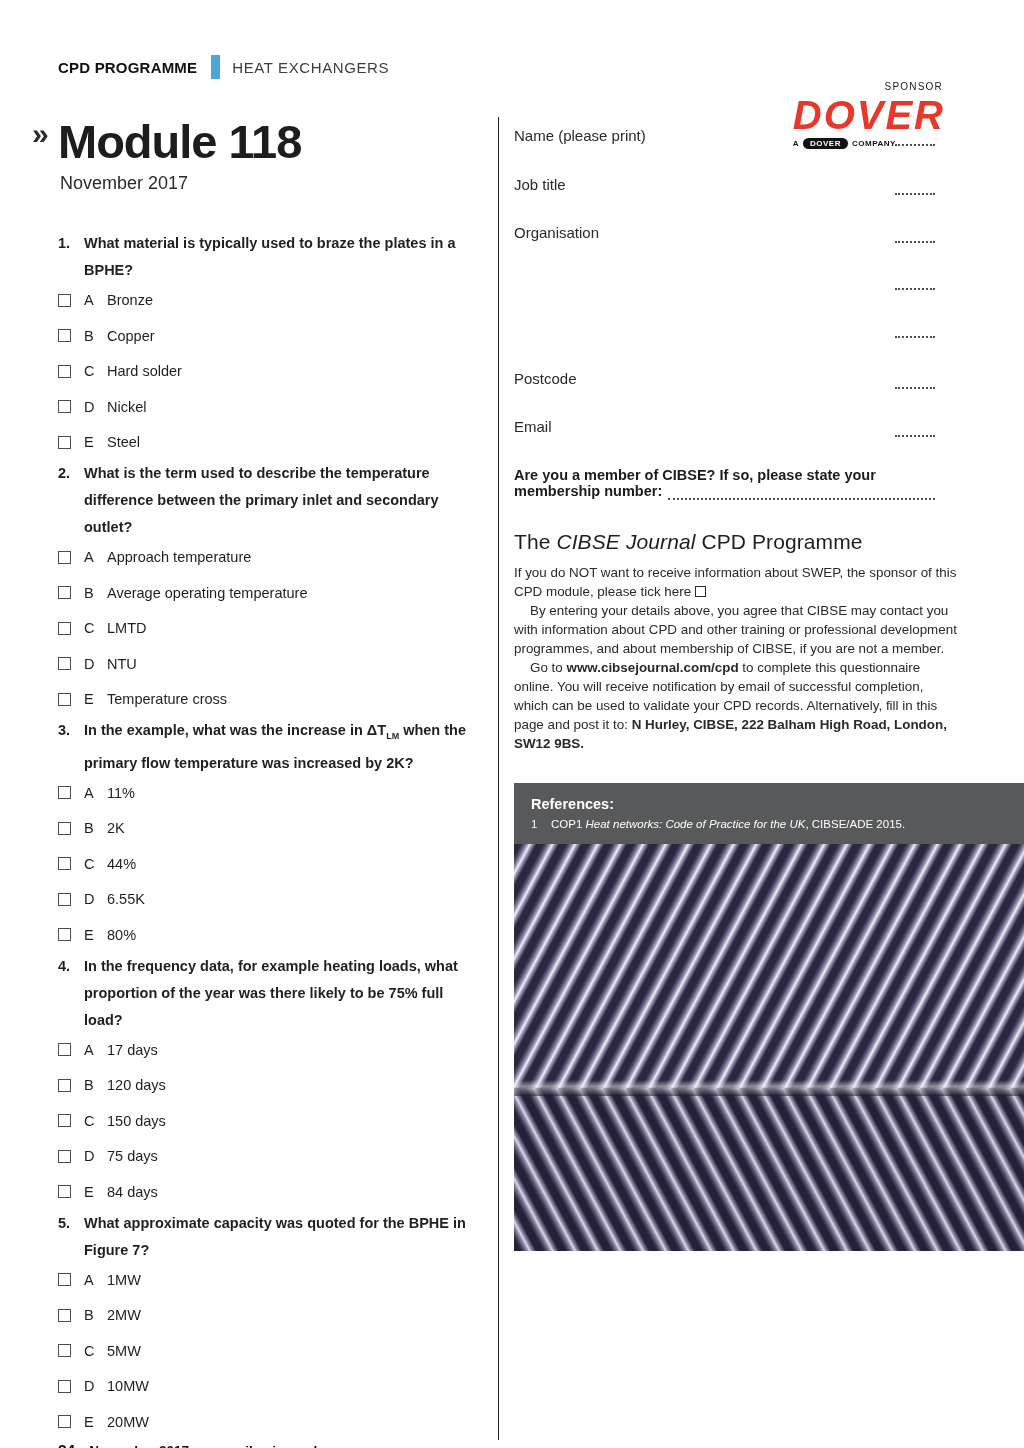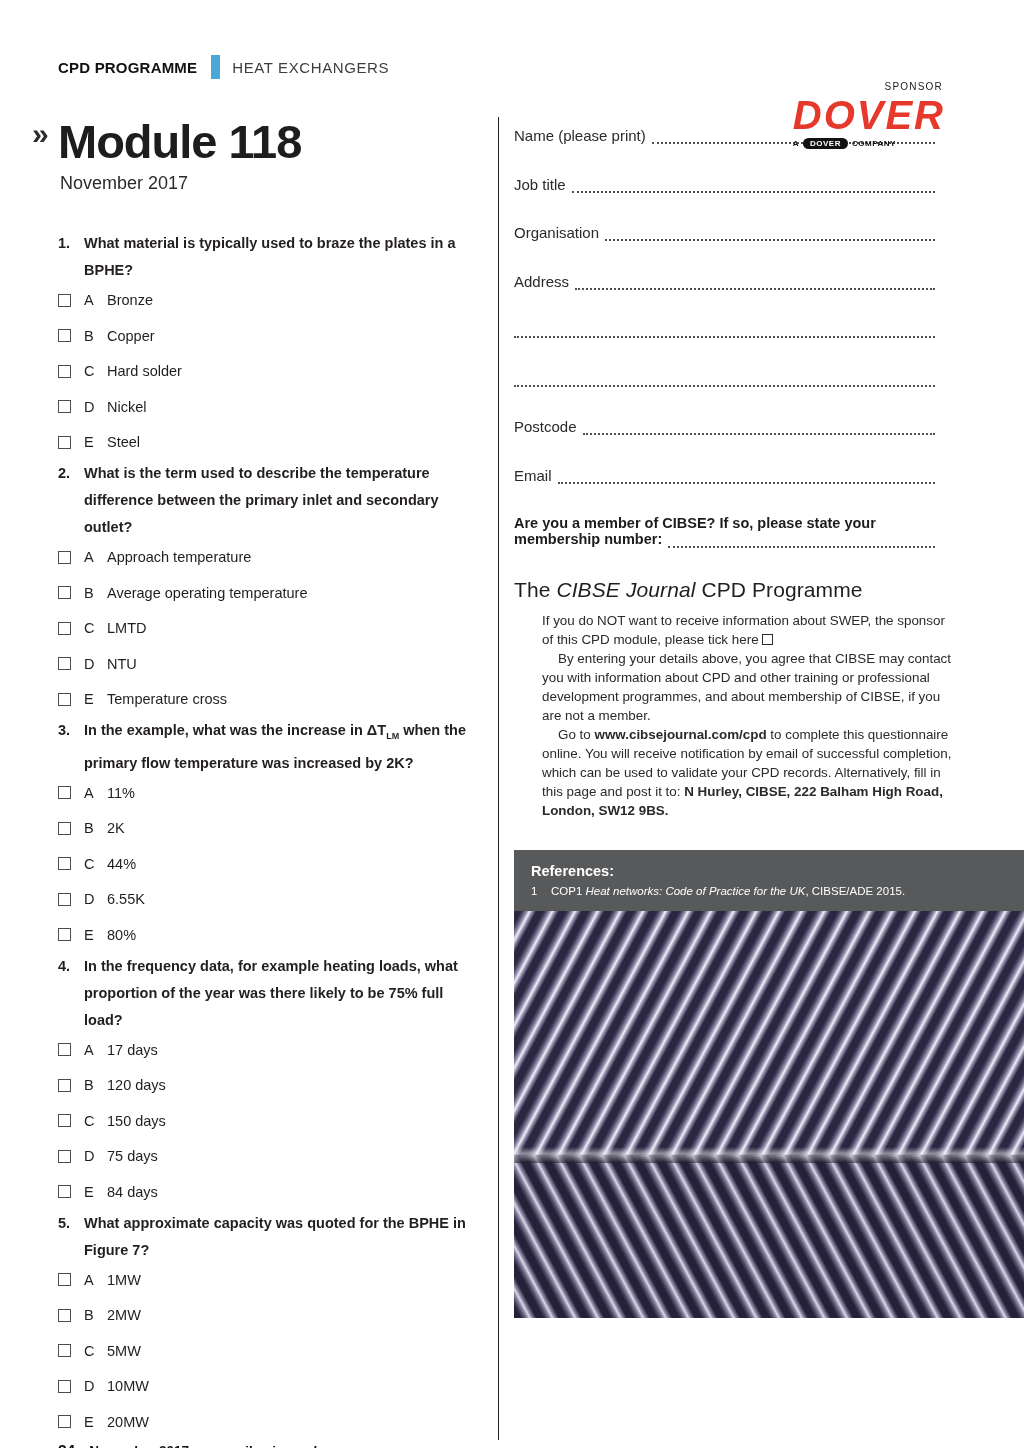--- a/index.html
+++ b/index.html
@@ -51,33 +51,33 @@
   .q-text{flex:1;font-weight:bold;font-size:14.5px;line-height:27px;}
   .q-text sub{font-size:9px;font-weight:bold;}
   .option-row{display:flex;align-items:center;margin-top:19.5px;}
   .option-row:first-child{margin-top:8px;}
   .checkbox{width:13px;height:13px;border:1.5px solid #4d4d4f;flex:none;background:#fff;}
   .opt-letter{width:23px;margin-left:13px;font-size:14.5px;color:#1f1f1f;}
   .opt-label{font-size:14.5px;color:#1f1f1f;}
 
   
   .form-area{margin-top:10px;padding-right:89px;}
-  .form-row{display:flex;height:19px;margin-bottom:29.5px;}
+  .form-row{display:flex;height:19px;margin-bottom:29.5px;flex-direction:column;}
   .form-label{font-size:15px;color:#2a2a2a;white-space:nowrap;}
   .dots{flex:1;border-bottom:2px dotted #4f4f4f;margin-left:6px;align-self:flex-end;margin-bottom:2px;min-width:40px;}
   .member-block{margin-top:6px;padding-right:89px;}
   .member-line1{font-size:14.5px;font-weight:bold;color:#1c1c1c;}
   .member-line2{display:flex;height:19px;}
   .member-label{font-size:14.5px;font-weight:bold;color:#1c1c1c;white-space:nowrap;}
 
   
   .cpd-section{margin-top:28px;padding-right:66px;}
   .cpd-heading{font-size:21px;color:#1f1f1f;font-weight:400;letter-spacing:.1px;}
   .cpd-heading .i{font-style:italic;}
-  .cpd-paragraphs{margin-top:9px;margin-left:28px;}
+  .cpd-paragraphs{margin-top:9px;}
   .cpd-p{font-size:13.4px;line-height:19px;color:#2a2a2a;}
   .cpd-p.indent{text-indent:16px;}
   .cpd-p .b{font-weight:bold;}
   .inline-checkbox{display:inline-block;width:11px;height:11px;border:1.4px solid #2a2a2a;vertical-align:-1px;background:#fff;}
 
   
   .references-box{margin-top:30px;background:var(--references-bg);color:#fff;padding:13px 0 14px 17px;}
   .ref-heading{font-size:14.5px;font-weight:bold;}
   .ref-item{display:flex;margin-top:6px;}
   .ref-num{width:20px;flex:none;font-size:11.5px;}
@@ -319,24 +319,20 @@
           </div>
           <div class="form-row">
             <span class="form-label">Job title</span>
             <span class="dots"></span>
           </div>
           <div class="form-row">
             <span class="form-label">Organisation</span>
             <span class="dots"></span>
           </div>
           <div class="form-row">
-            <span class="form-label">Address</span>
-            <span class="dots"></span>
-          </div>
-          <div class="form-row">
             <span class="dots" style="margin-left: 0px;"></span>
           </div>
           <div class="form-row">
             <span class="dots" style="margin-left: 0px;"></span>
           </div>
           <div class="form-row">
             <span class="form-label">Postcode</span>
             <span class="dots"></span>
           </div>
           <div class="form-row">

